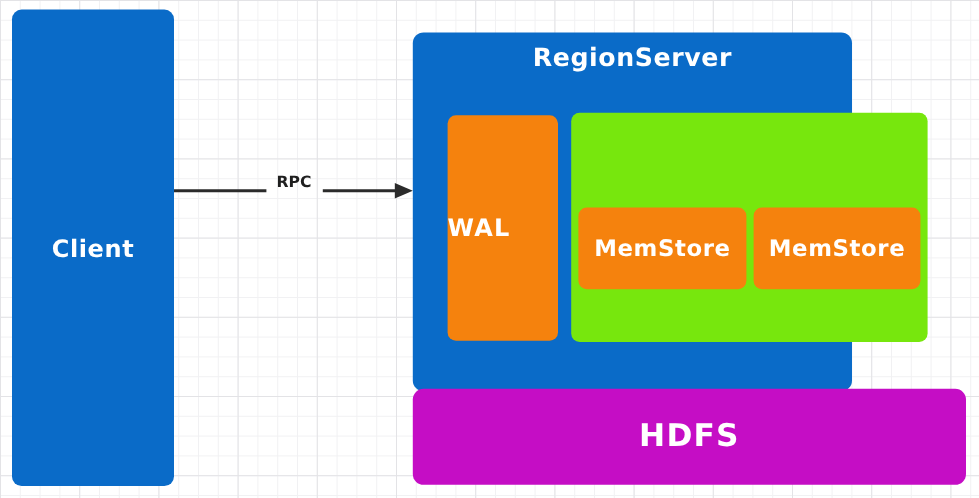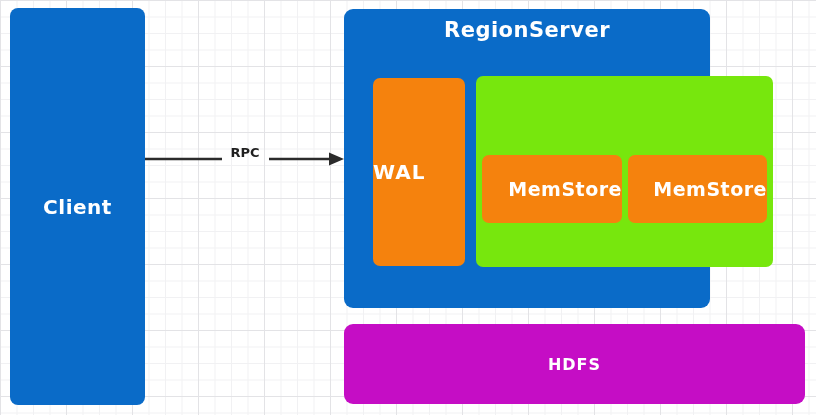--- a/index.html
+++ b/index.html
@@ -21,21 +21,21 @@
   .lbl{color:var(--label-light,#fff);font-weight:700;letter-spacing:.5px;}
 
   .client{
     left:10px;top:8px;width:135px;height:397px;
     background:var(--box-blue,#0a6bc8);border-radius:8px;
     display:flex;align-items:center;justify-content:center;
   }
   .client .lbl{font-size:20px;}
 
   .regionserver{
-    left:344px;top:9px;width:366px;height:299px;
+    left:344px;top:27px;width:366px;height:299px;
     background:var(--box-blue,#0a6bc8);border-radius:9px;
   }
   .rs-title{
     position:absolute;left:0;top:9px;width:100%;text-align:center;
     font-size:21px;
   }
 
   .wal{
     left:29px;top:69px;width:92px;height:188px;
     background:var(--box-orange,#f5820d);border-radius:7px;
@@ -47,32 +47,32 @@
     left:132px;top:67px;width:297px;height:191px;
     background:var(--box-green,#77e70d);border-radius:7px;
   }
   .region-title{
     position:absolute;left:0;top:8px;width:100%;text-align:center;
     font-size:20px;
   }
   .memstore{
     position:absolute;top:79px;height:68px;
     background:var(--box-orange,#f5820d);border-radius:7px;
-    display:flex;align-items:center;justify-content:flex-end;
+    display:flex;align-items:center;justify-content:center;
   }
   .memstore .lbl{font-size:19px;}
   .ms1{left:6px;width:140px;}
   .ms2{left:152px;width:139px;}
 
   .hdfs{
     left:344px;top:324px;width:461px;height:80px;
     background:var(--box-magenta,#c50dc5);border-radius:9px;
     display:flex;align-items:center;justify-content:center;
   }
-  .hdfs .lbl{font-size:16px;letter-spacing:1px;}
+  .hdfs .lbl{font-size:26px;letter-spacing:1px;}
 
   .arrow-svg{position:absolute;left:145px;top:144px;width:200px;height:30px;}
   .rpc-label{
     position:absolute;left:218px;top:145px;width:54px;text-align:center;
     color:var(--label-dark,#1f1f1f);font-weight:700;font-size:13px;
   }
 </style>
 </head>
 <body>
 

